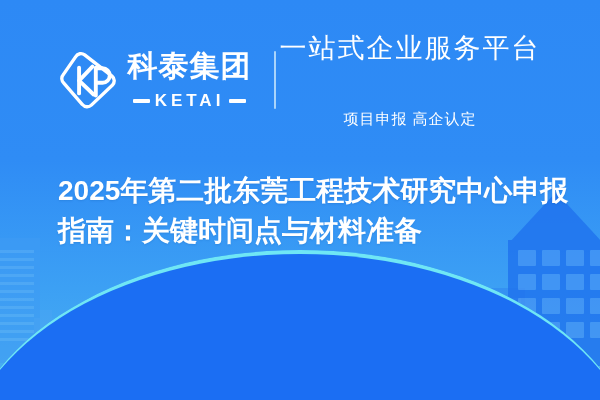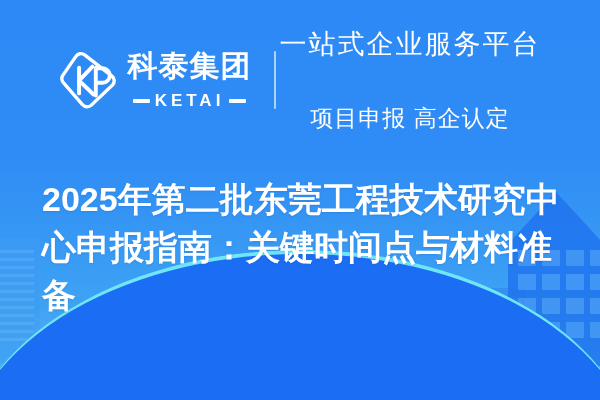--- a/index.html
+++ b/index.html
@@ -131,37 +131,37 @@
   .tagline-main {
     color: #ffffff;
     font-size: 27px;
     line-height: 1;
     letter-spacing: 2px;
     white-space: nowrap;
     font-weight: 400;
   }
   .tagline-sub {
     color: #ffffff;
-    font-size: 23px;
+    font-size: 15px;
     line-height: 1;
     letter-spacing: 1px;
     white-space: nowrap;
     font-weight: 400;
     text-align: center;
     margin-top: 44px;
   }
 
   
   .title {
     position: absolute;
-    left: 42px;
+    left: 58px;
     top: 152px;
     width: 520px;
     color: #ffffff;
-    font-size: 34px;
+    font-size: 28px;
     font-weight: 700;
     line-height: 1.42;
     letter-spacing: 0px;
     text-shadow: 0 1px 2px rgba(13,70,150,0.18);
     word-break: break-all;
   }
 </style>
 </head>
 <body>
 

